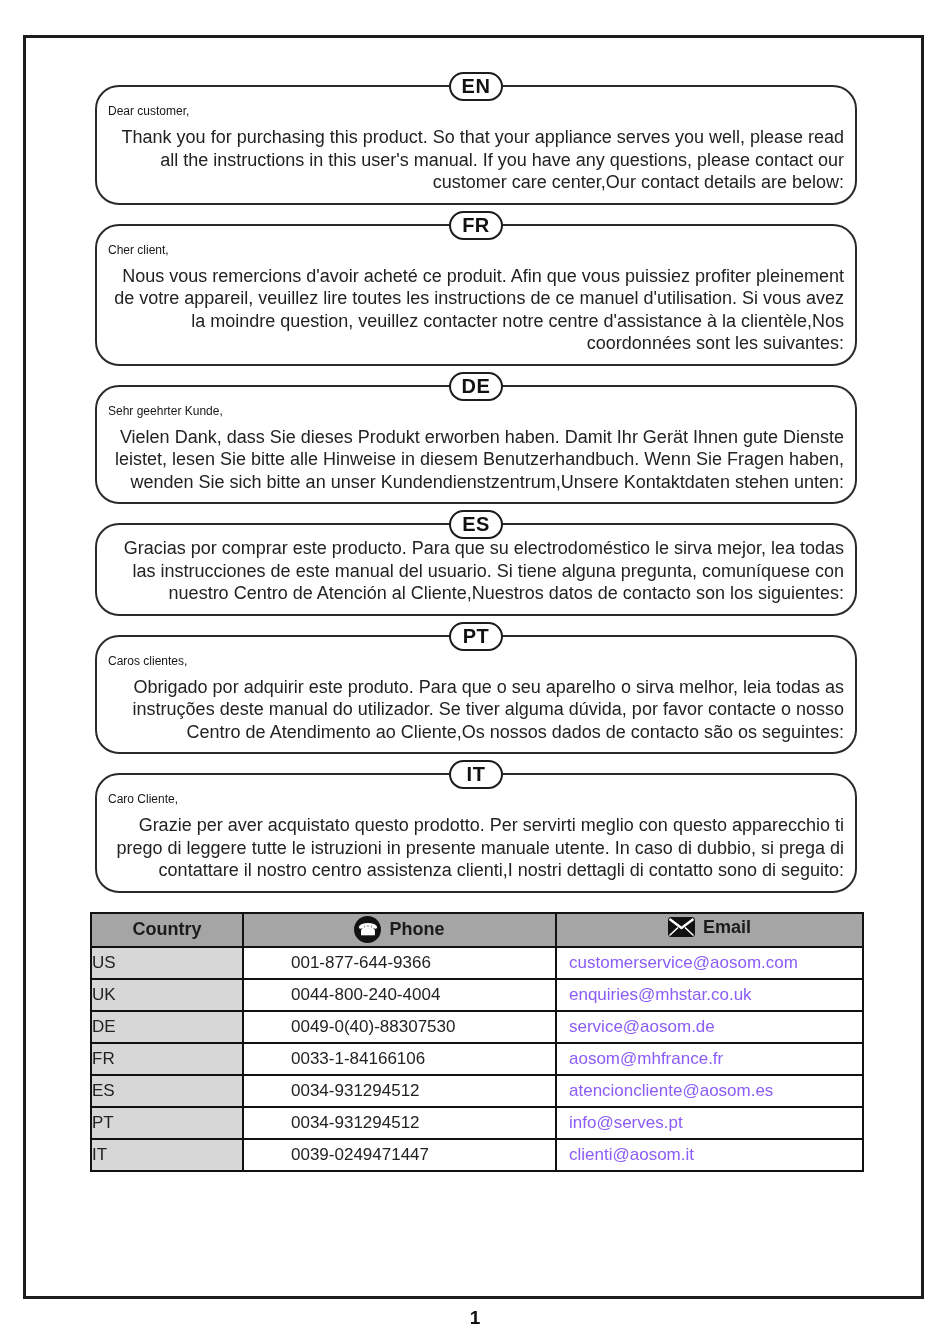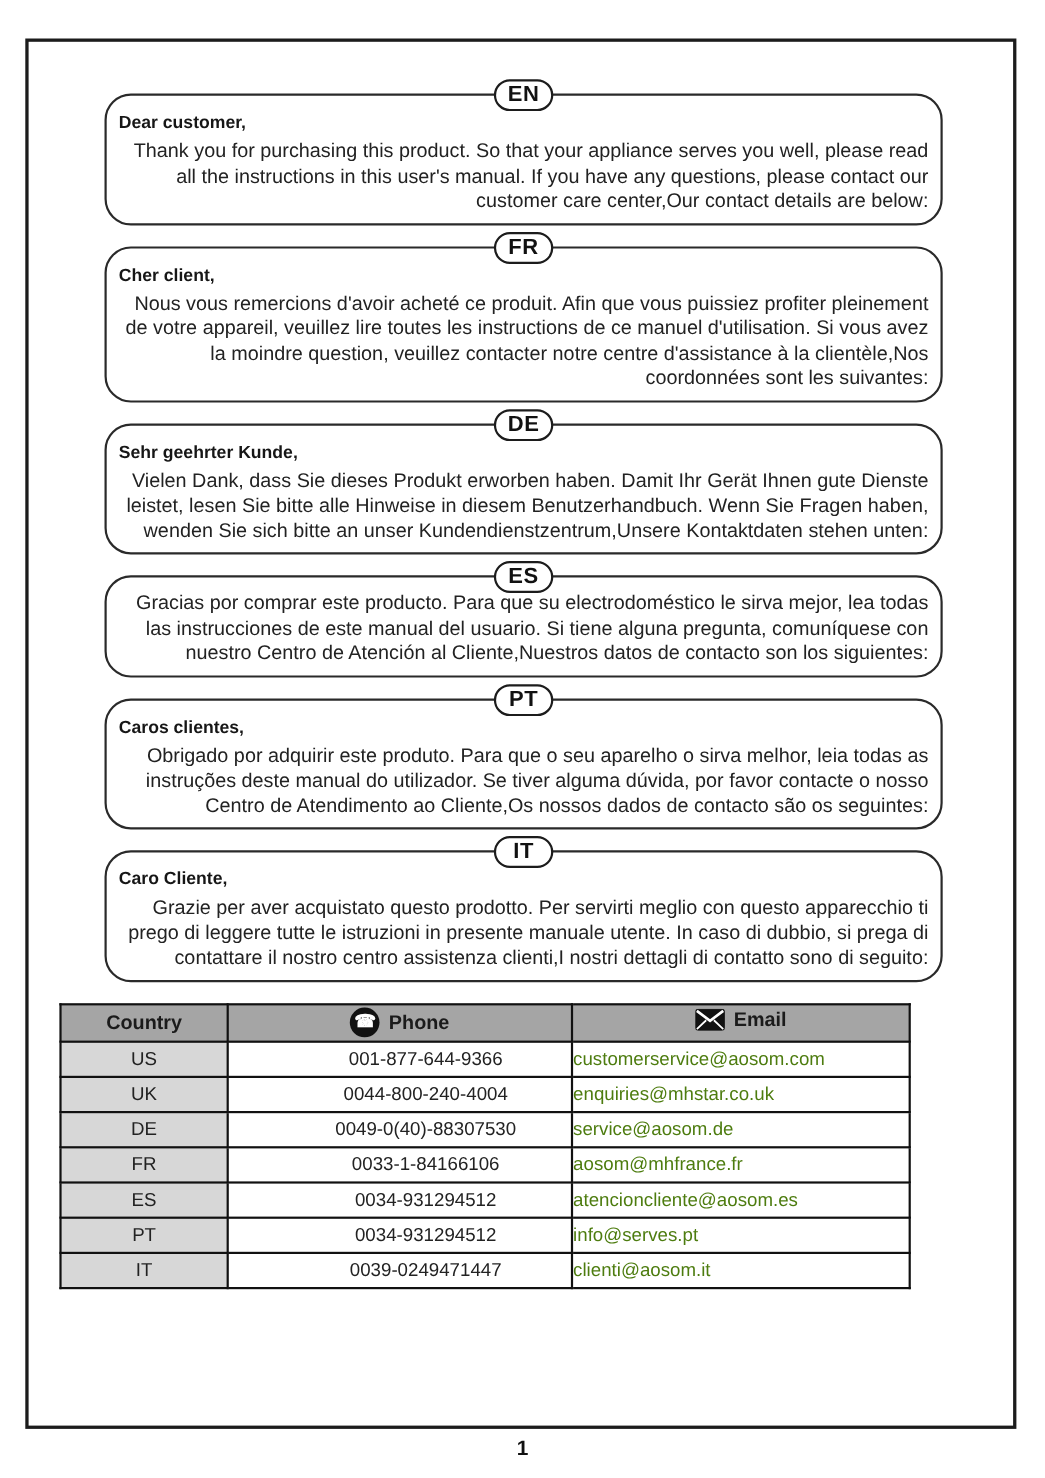--- a/index.html
+++ b/index.html
@@ -36,33 +36,33 @@
     background: #ffffff;
     border: 2.5px solid #1c1c1c;
     border-radius: 15px;
     display: flex; align-items: center; justify-content: center;
     font-size: 20px; font-weight: bold;
     letter-spacing: 0.5px;
     padding: 0 8px;
     color: #111;
   }
   .greeting {
-    font-size: 16px; font-weight: bold;
+    font-size: 12px; font-weight: normal;
     line-height: 25px;
     margin-bottom: 2px;
     color: #161616;
   }
   .body-text {
     font-size: 18px;
     line-height: 22.5px;
     color: #222222;
     text-align: right;
   }
   table.contact {
-    margin-left: 28px;
+    margin-left: 64px;
     width: 772px;
     border-collapse: collapse;
     table-layout: fixed;
     font-size: 17px;
   }
   table.contact col.c-country { width: 152px; }
   table.contact col.c-phone   { width: 313px; }
   table.contact col.c-email   { width: 307px; }
   table.contact th, table.contact td {
     border: 2px solid #111111;
@@ -72,25 +72,24 @@
   table.contact th {
     background: #a5a5a5;
     color: #1b1b1b;
     font-weight: bold;
     font-size: 18px;
     text-align: center;
     height: 34px;
   }
   td.country-cell {
     background: #d7d7d7;
-    text-align: center;
     color: #222;
   }
-  td.phone-cell { background: #ffffff; padding-left: 47px; color: #222; text-align: center; }
-  td.email-cell { background: #ffffff; padding-left: 0; color: #4d7c0f; }
+  td.phone-cell { background: #ffffff; padding-left: 47px; color: #222; }
+  td.email-cell { background: #ffffff; padding-left: 12px; color: #8b5cf6; }
   .th-inner { display: inline-flex; align-items: center; gap: 8px; justify-content: center; }
   .phone-icon {
     display: inline-flex; align-items: center; justify-content: center;
     width: 27px; height: 27px;
     background: #121212; color: #ffffff;
     border-radius: 50%;
     font-size: 16px; line-height: 1;
   }
   .email-icon { display: inline-flex; align-items: center; }
   .page-number {

